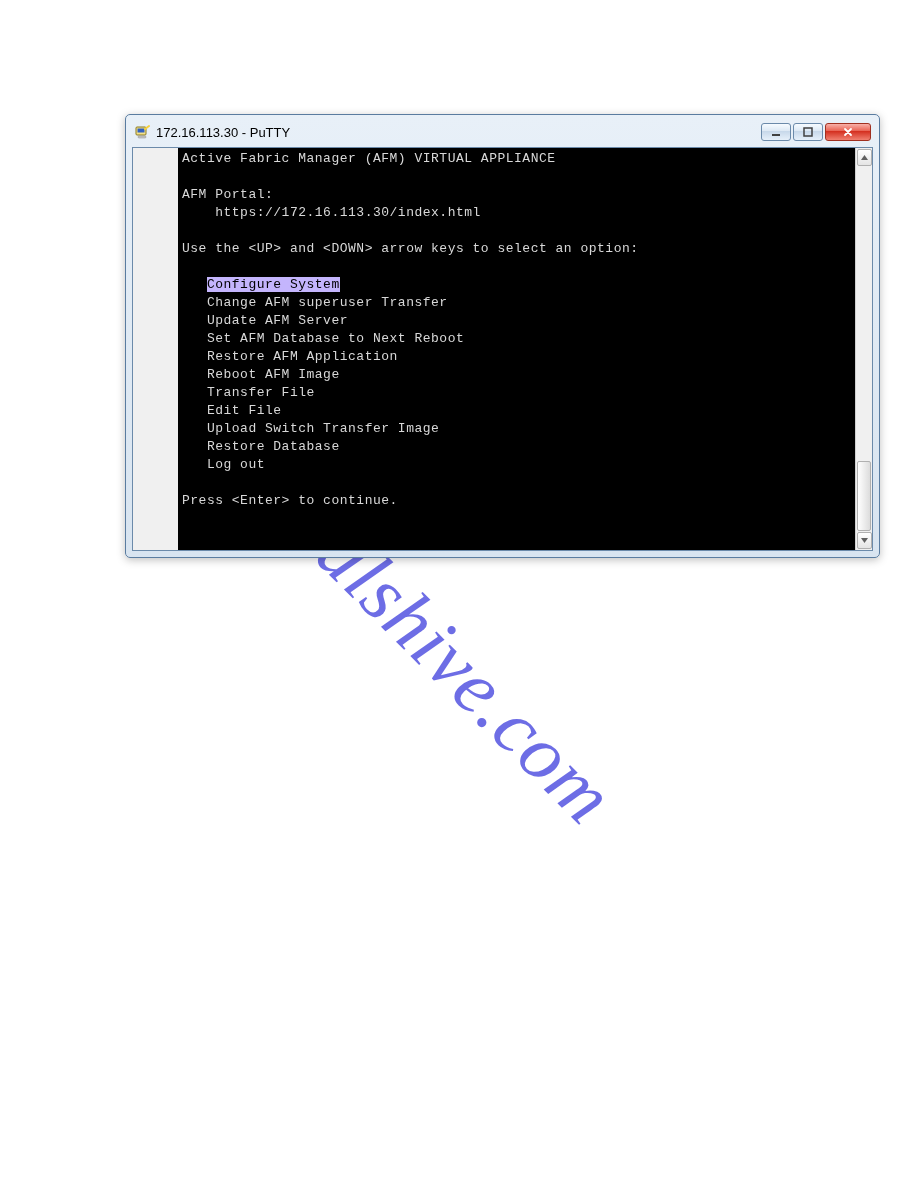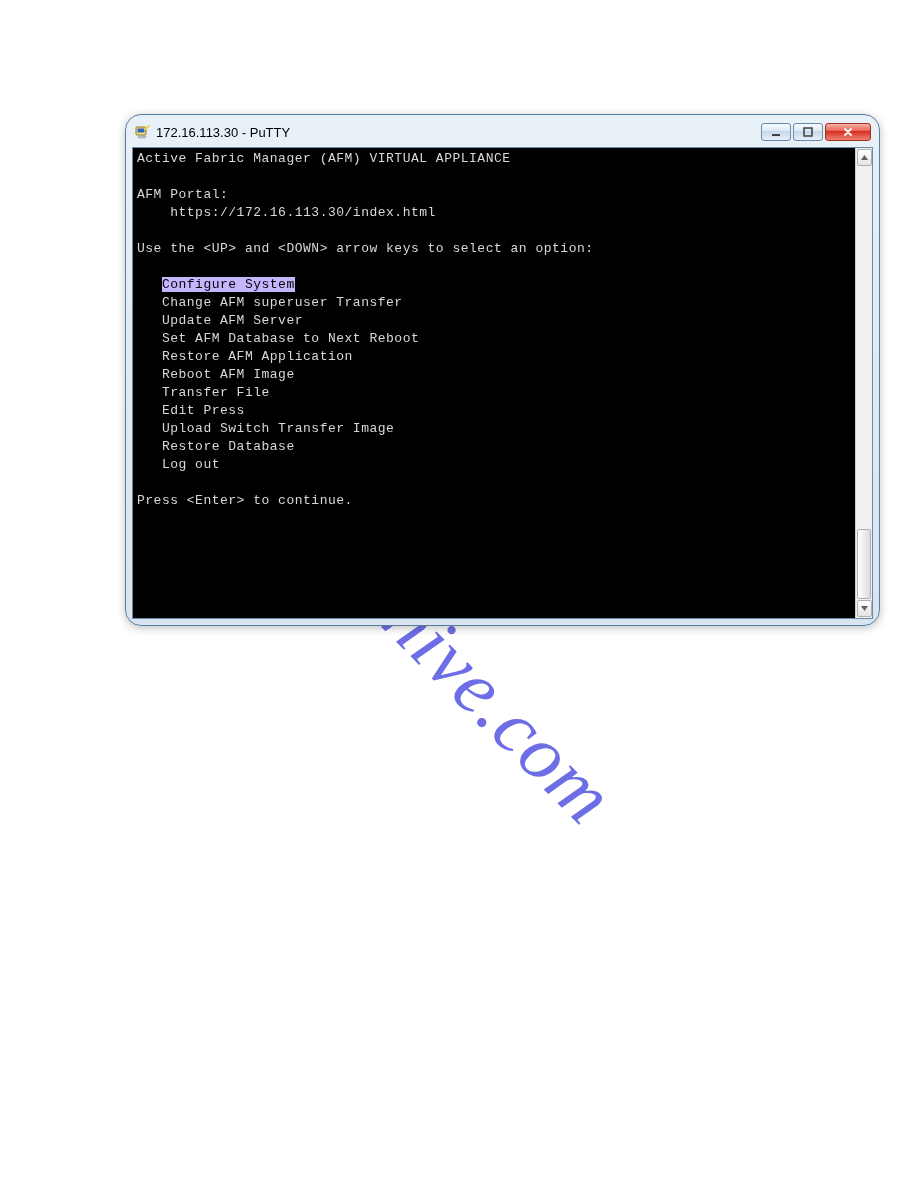--- a/index.html
+++ b/index.html
@@ -24,23 +24,23 @@
     letter-spacing: 1px;
     pointer-events: none;
     white-space: nowrap;
     font-family: Georgia, 'Times New Roman', serif;
   }
   .window {
     position: absolute;
     left: 125px;
     top: 114px;
     width: 755px;
-    height: 512px;
+    height: 444px;
     border: 1px solid #5a7ca0;
-    border-radius: 16px;
+    border-radius: 5px;
     background: linear-gradient(to bottom, #e8f0f8 0%, #d8e4f0 100%);
     box-shadow: 0 2px 8px rgba(0,0,0,0.25);
     box-sizing: border-box;
     padding: 6px;
     display: flex;
     flex-direction: column;
   }
   .titlebar {
     height: 22px;
     display: flex;
@@ -98,20 +98,21 @@
     flex: 1;
     background: #000000;
     color: #d8d8d8;
     font-family: "Courier New", Consolas, monospace;
     font-size: 13px;
     line-height: 18px;
     padding: 2px 4px;
     white-space: pre;
     overflow: hidden;
     letter-spacing: 0.5px;
+    margin-left: 45px;
   }
   .terminal .hl {
     background: #c4b5fd;
     color: #000000;
   }
   .scrollbar {
     width: 17px;
     background: #f0f0f0;
     border-left: 1px solid #d0d0d0;
     display: flex;
@@ -189,21 +190,21 @@
 
 Use the &lt;UP&gt; and &lt;DOWN&gt; arrow keys to select an option:
 
    <span class="hl">Configure System</span>
    <span>Change AFM superuser Transfer</span>
    <span>Update AFM Server</span>
    <span>Set AFM Database to Next Reboot</span>
    <span>Restore AFM Application</span>
    <span>Reboot AFM Image</span>
    <span>Transfer File</span>
-   <span>Edit Press</span>
+   <span>Edit File</span>
    <span>Upload Switch Transfer Image</span>
    <span>Restore Database</span>
    <span>Log out</span>
 
 Press &lt;Enter&gt; to continue.
 </div>
     <div class="scrollbar">
       <div class="sb-btn">
         <svg width="7" height="5" viewBox="0 0 7 5">
             <path d="M3.5 0 L7 5 L0 5 Z" fill="#606060"></path>

